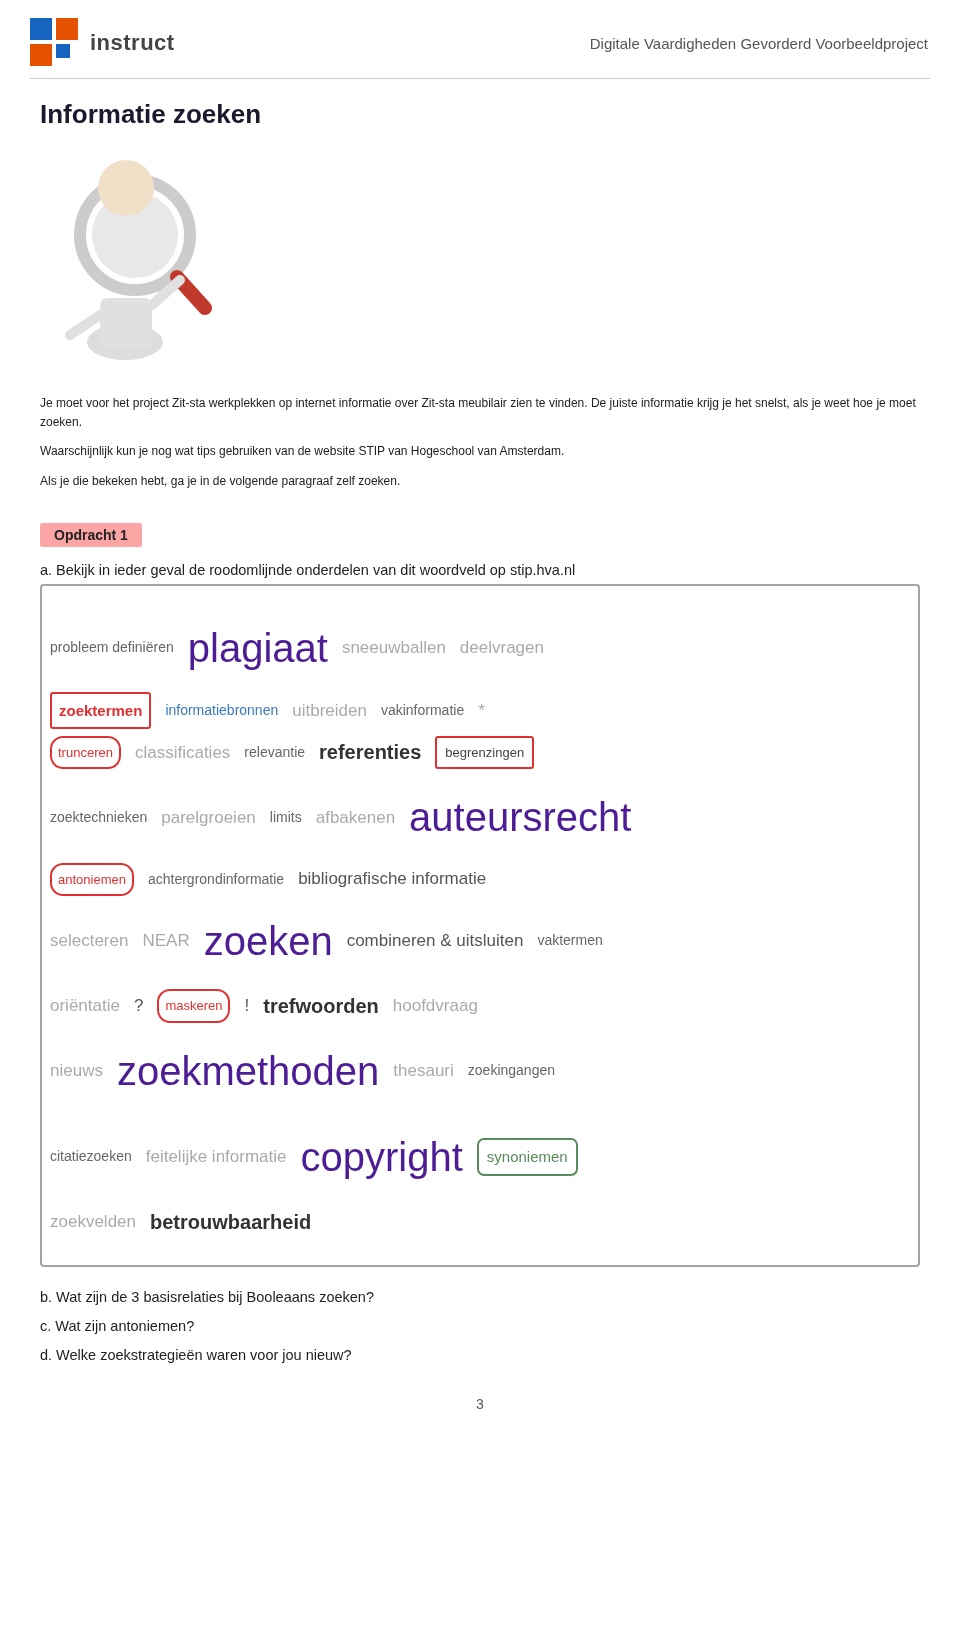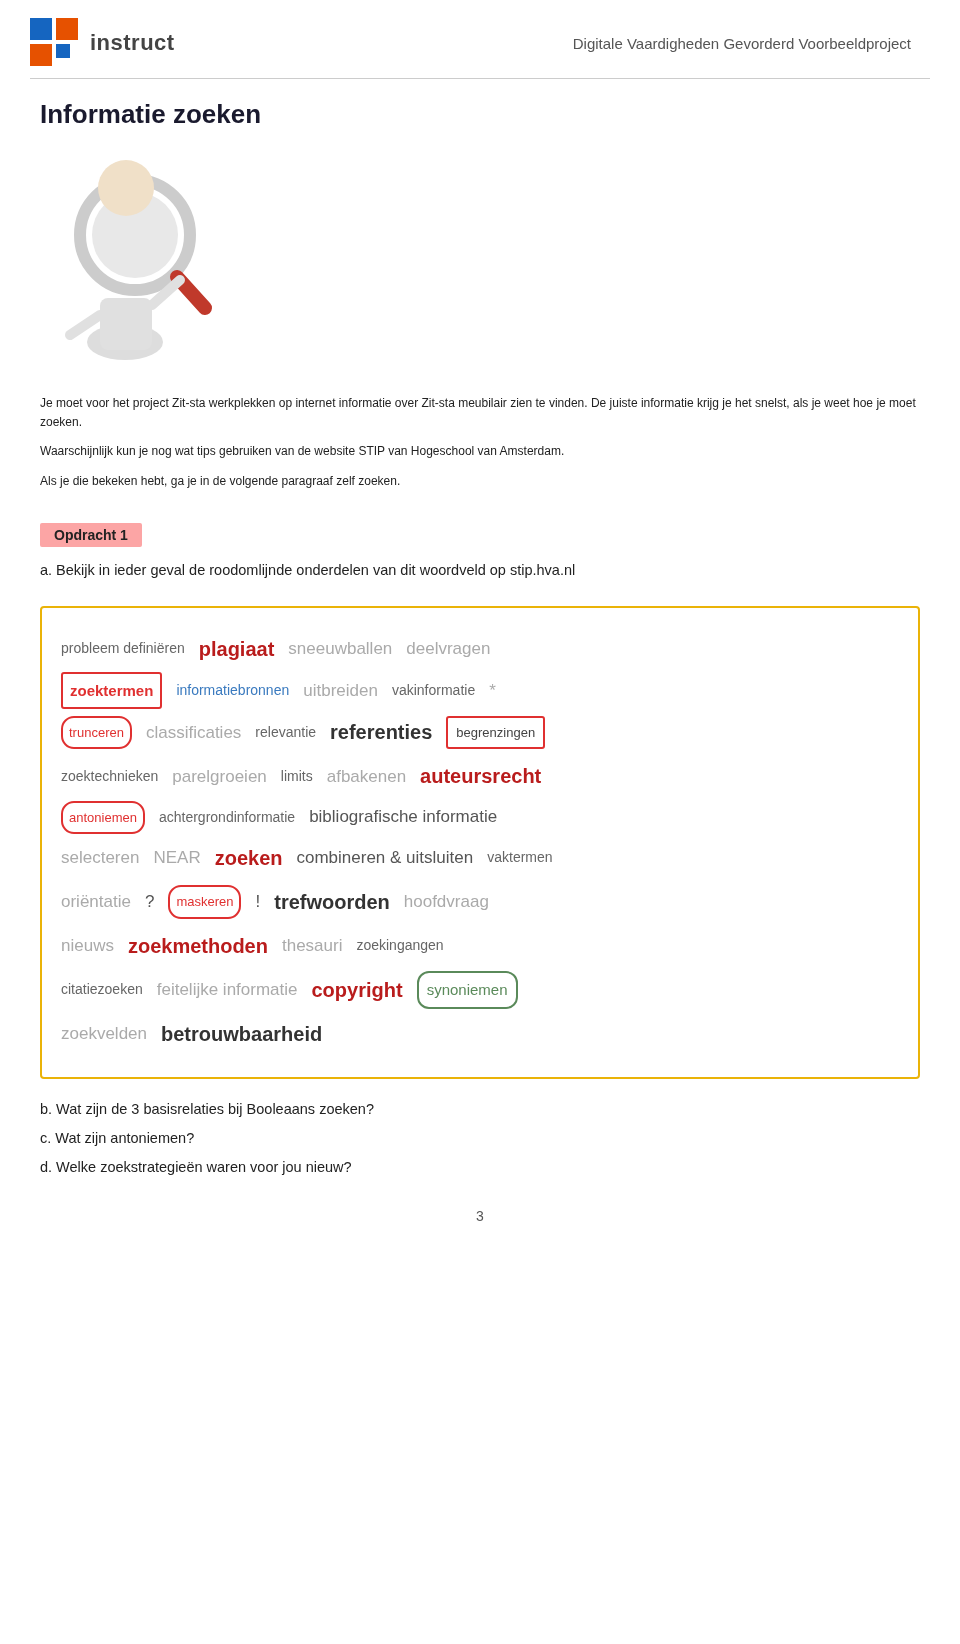--- a/index.html
+++ b/index.html
@@ -10,21 +10,21 @@
       min-height: 1644px;
       color: #222;
       position: relative;
     }
 
     
     .header {
       display: flex;
       align-items: center;
       justify-content: space-between;
-      padding: 18px 49px 10px 30px;
+      padding: 18px 32px 10px 30px;
       border-bottom: none;
     }
     .logo-container {
       display: flex;
       align-items: center;
       gap: 10px;
     }
     .logo-icon {
       width: 50px;
       height: 50px;
@@ -78,28 +78,28 @@
       font-size: 14px;
       padding: 4px 14px;
       margin: 22px 0 12px 0;
       border-radius: 2px;
     }
 
     .assignment-text {
       font-size: 14.5px;
       line-height: 1.6;
       color: #222;
-      margin-bottom: 24px;
+      margin-bottom: 2px;
     }
 
     
     .wordcloud-box {
-      border: 2px solid #eab308;
+      border: 2px solid #a3a3a3;
       border-radius: 4px;
-      padding: 20px 19px;
+      padding: 20px 8px;
       margin: 0 0 20px 0;
       background: #fff;
       min-height: 420px;
       position: relative;
     }
 
     .wordcloud-inner {
       font-family: Arial, sans-serif;
       line-height: 2.1;
       position: relative;
@@ -111,23 +111,23 @@
       flex-wrap: wrap;
       gap: 8px 14px;
       margin-bottom: 2px;
     }
 
     .wc-word {
       color: #888;
       font-size: 13px;
     }
     .wc-word.xlarge {
-      font-size: 20px;
-      color: #b91c1c;
-      font-weight: bold;
+      font-size: 40px;
+      color: #4c1d95;
+      font-weight: normal;
     }
     .wc-word.medium {
       font-size: 17px;
       color: #555;
     }
     .wc-word.bold-dark {
       font-size: 20px;
       color: #333;
       font-weight: bold;
     }
@@ -150,21 +150,21 @@
       border: 2px solid #e03030;
       color: #444;
       padding: 1px 8px;
       border-radius: 3px;
       font-size: 13px;
     }
     .wc-word.green-box {
       border: 2px solid #5a8a5a;
       color: #5a8a5a;
       padding: 1px 8px;
-      border-radius: 12px;
+      border-radius: 7px;
       font-size: 15px;
     }
     .wc-word.small {
       font-size: 17px;
       color: #aaa;
     }
     .wc-word.blue {
       color: #3a7abf;
       font-size: 14px;
     }

